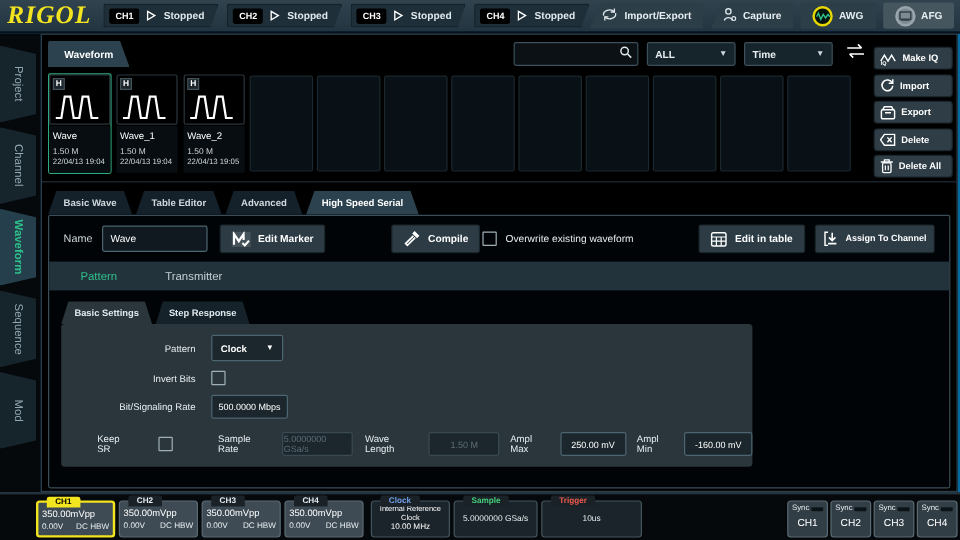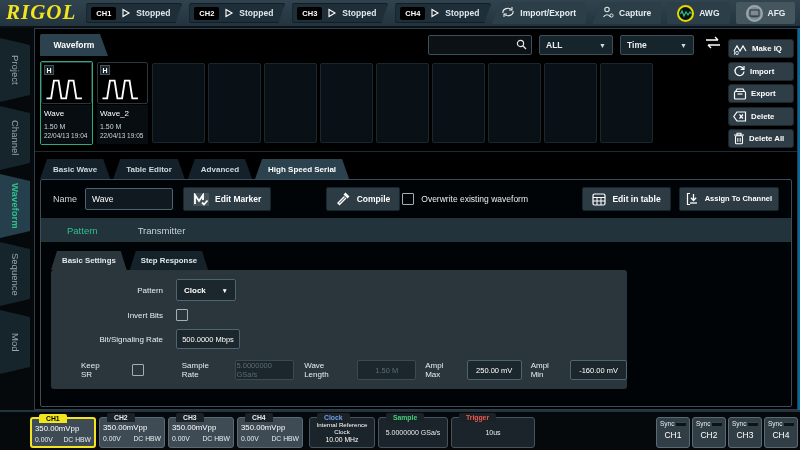--- a/index.html
+++ b/index.html
@@ -282,20 +282,33 @@
           </div>
         </div>
         <div class="thumb">
           <div class="timg">
             <span class="hbadge">H</span>
             <svg width="46" height="28" viewBox="0 0 48 30">
                 <path d="M2,25 L7,25 L10,6 L15,6 L18,25 L23,25 L26,6 L31,6 L34,25 L40,25" fill="none" stroke="#fff" stroke-width="2"></path>
               </svg>
           </div>
           <div class="tinfo">
+            <div class="tname">Wave_1</div>
+            <div class="tsize">1.50 M</div>
+            <div class="tdate">22/04/13 19:04</div>
+          </div>
+        </div>
+        <div class="thumb">
+          <div class="timg">
+            <span class="hbadge">H</span>
+            <svg width="46" height="28" viewBox="0 0 48 30">
+                <path d="M2,25 L7,25 L10,6 L15,6 L18,25 L23,25 L26,6 L31,6 L34,25 L40,25" fill="none" stroke="#fff" stroke-width="2"></path>
+              </svg>
+          </div>
+          <div class="tinfo">
             <div class="tname">Wave_2</div>
             <div class="tsize">1.50 M</div>
             <div class="tdate">22/04/13 19:05</div>
           </div>
         </div>
         <div class="emptyslot"></div>
         <div class="emptyslot"></div>
         <div class="emptyslot"></div>
         <div class="emptyslot"></div>
         <div class="emptyslot"></div>

